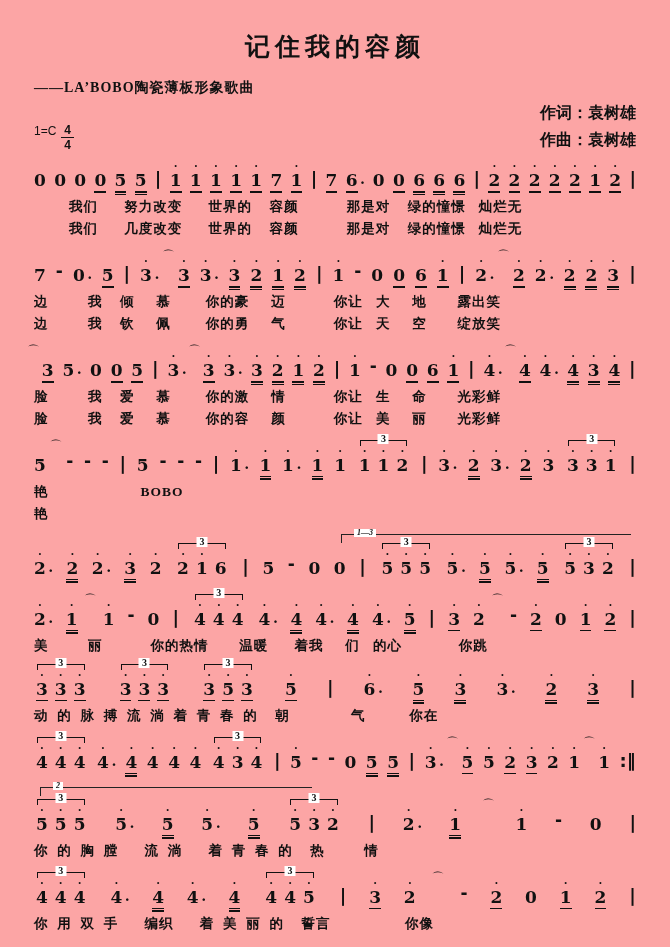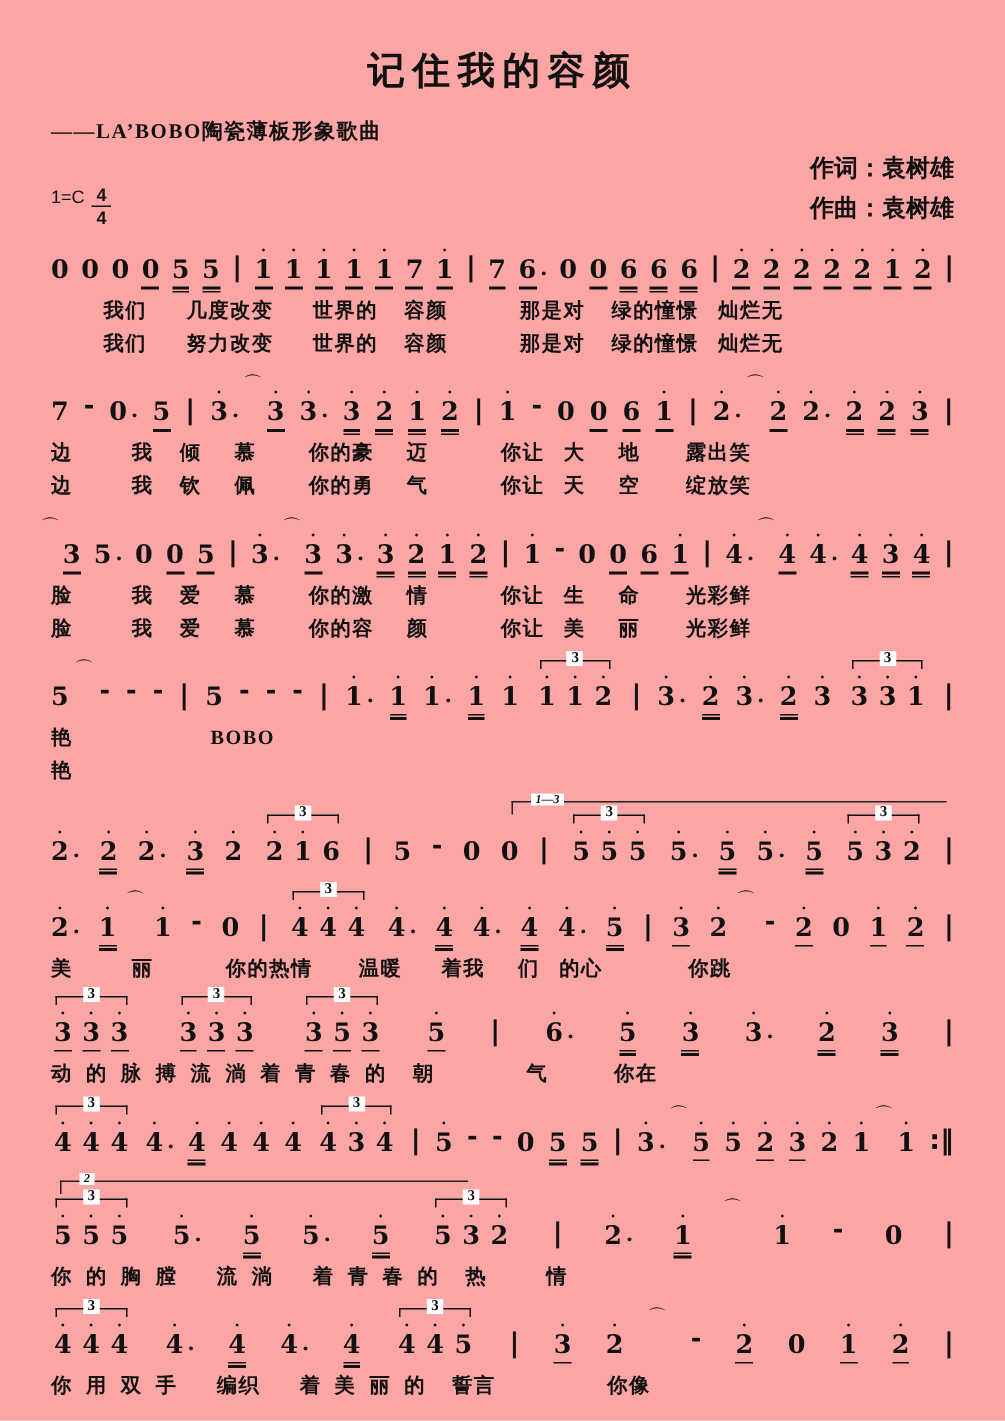--- a/index.html
+++ b/index.html
@@ -304,22 +304,22 @@
             <span class="stk">
               <span class="od">•</span>
               <span class="dg">2</span>
               <span class="beams">
                 <span class="beam"></span>
               </span>
             </span>
           </span>
           <span class="bar">|</span>
         </div>
+        <div class="lyr">        我们      努力改变      世界的    容颜           那是对    绿的憧憬   灿烂无</div>
         <div class="lyr">        我们      几度改变      世界的    容颜           那是对    绿的憧憬   灿烂无</div>
-        <div class="lyr">        我们      努力改变      世界的    容颜           那是对    绿的憧憬   灿烂无</div>
       </div>
       <div class="system">
         <div class="notes-row">
           <span class="note">
             <span class="stk">
               <span class="od">&nbsp;</span>
               <span class="dg">7</span>
               <span class="beams"></span>
             </span>
           </span>

